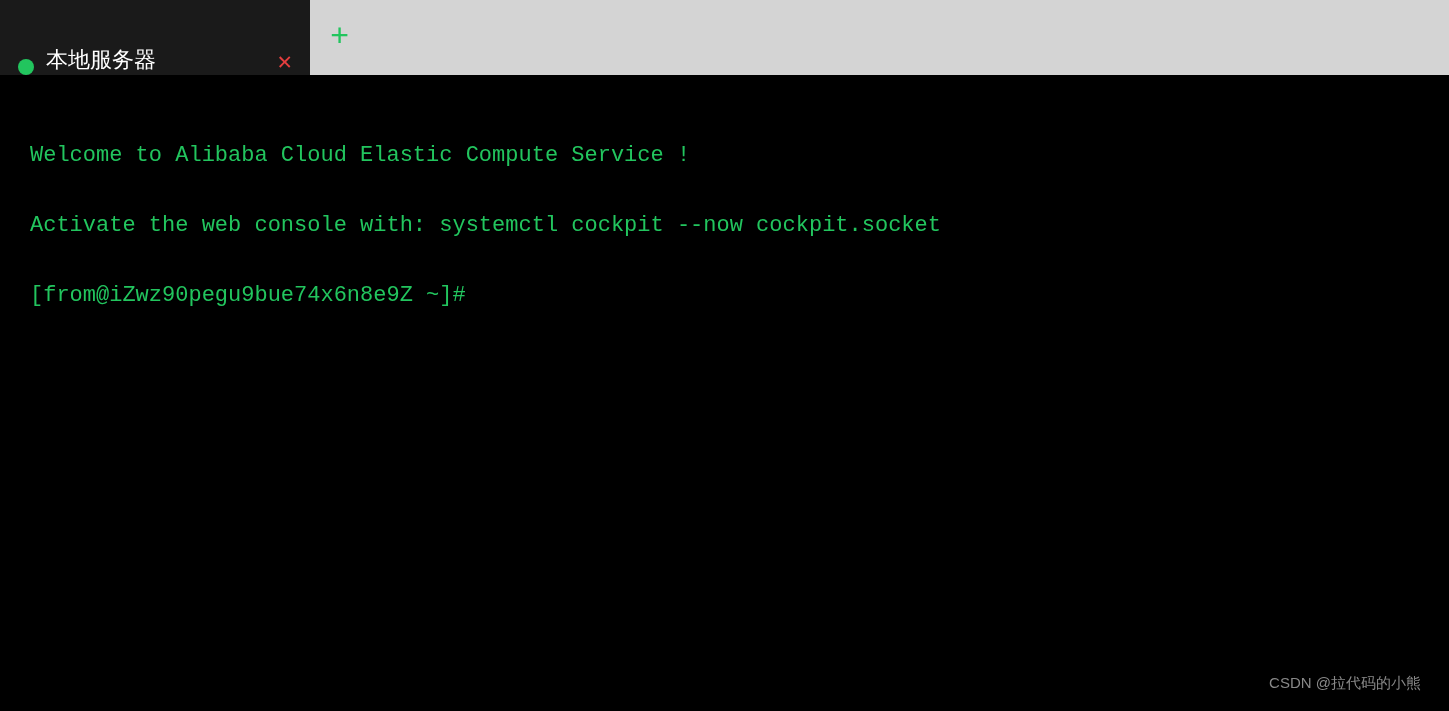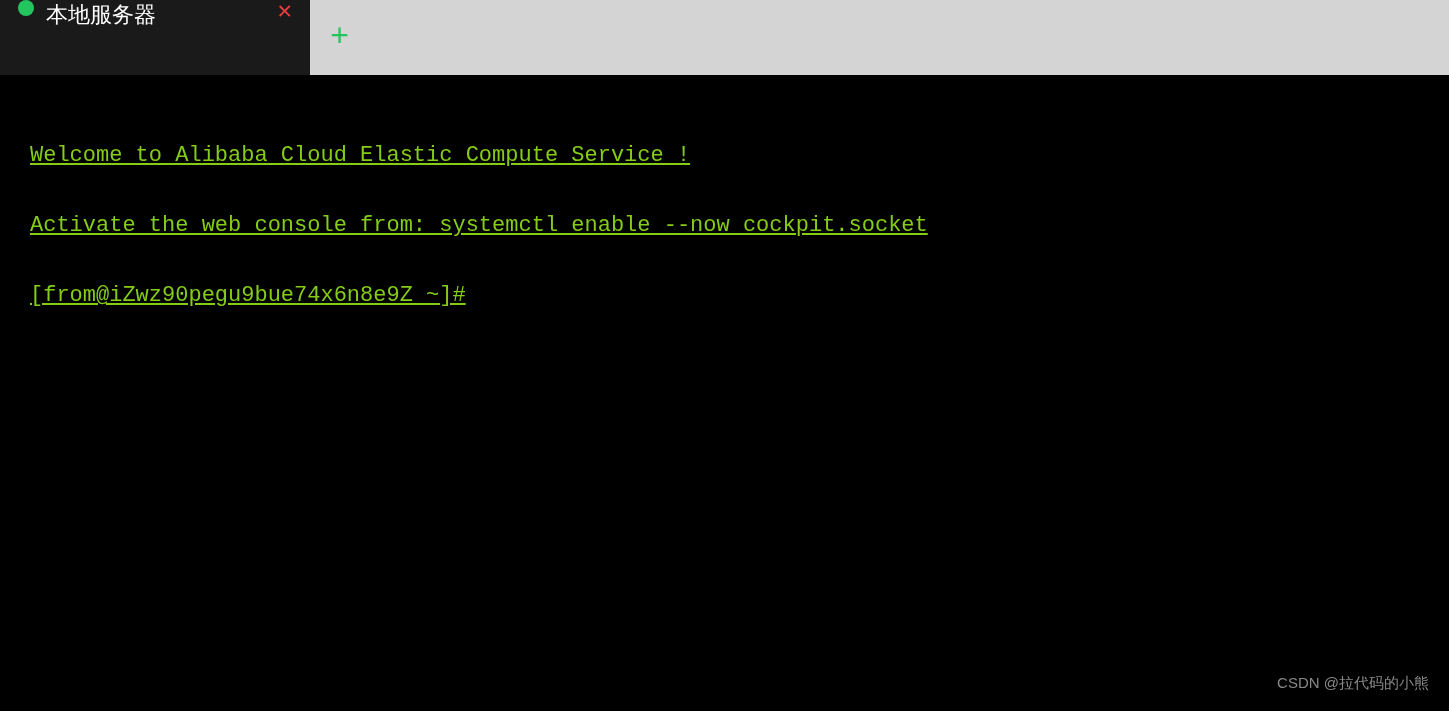--- a/index.html
+++ b/index.html
@@ -19,21 +19,21 @@
     .tab-bar {
       display: flex;
       align-items: center;
       background: #d4d4d4;
       height: 75px;
       padding: 0;
     }
 
     .tab-active {
       display: flex;
-      align-items: flex-start;
+      align-items: flex-end;
       background: #1a1a1a;
       height: 75px;
       padding: 0 18px;
       gap: 12px;
       min-width: 310px;
     }
 
     .tab-dot {
       width: 16px;
       height: 16px;
@@ -76,36 +76,35 @@
 
     .terminal-area {
       background: #000000;
       width: 1449px;
       height: calc(711px - 75px);
       padding: 28px 30px 20px 30px;
       position: relative;
     }
 
     .terminal-line {
-      color: #84cc16;
+      color: #22c55e;
       font-family: 'Courier New', Courier, monospace;
       font-size: 22px;
       line-height: 1.6;
       white-space: pre;
-      text-decoration: underline;
     }
 
     .terminal-line.blank {
       height: 35px;
     }
 
     .watermark {
       position: absolute;
       bottom: 18px;
-      right: 20px;
+      right: 28px;
       color: #888888;
       font-family: 'Microsoft YaHei', '微软雅黑', sans-serif;
       font-size: 15px;
     }
   </style>
 </head>
 <body>
 
 <div class="tab-bar">
   <div class="tab-active">
@@ -115,17 +114,17 @@
   </div>
   <div class="tab-new">
     <span class="tab-new-icon">+</span>
   </div>
 </div>
 
 <div class="terminal-area">
   <div class="terminal-line blank"></div>
   <div class="terminal-line">Welcome to Alibaba Cloud Elastic Compute Service !</div>
   <div class="terminal-line blank"></div>
-  <div class="terminal-line">Activate the web console from: systemctl enable --now cockpit.socket</div>
+  <div class="terminal-line">Activate the web console with: systemctl cockpit --now cockpit.socket</div>
   <div class="terminal-line blank"></div>
   <div class="terminal-line">[from@iZwz90pegu9bue74x6n8e9Z ~]#</div>
   <div class="watermark">CSDN @拉代码的小熊</div>
 </div>
 
 </body></html>

